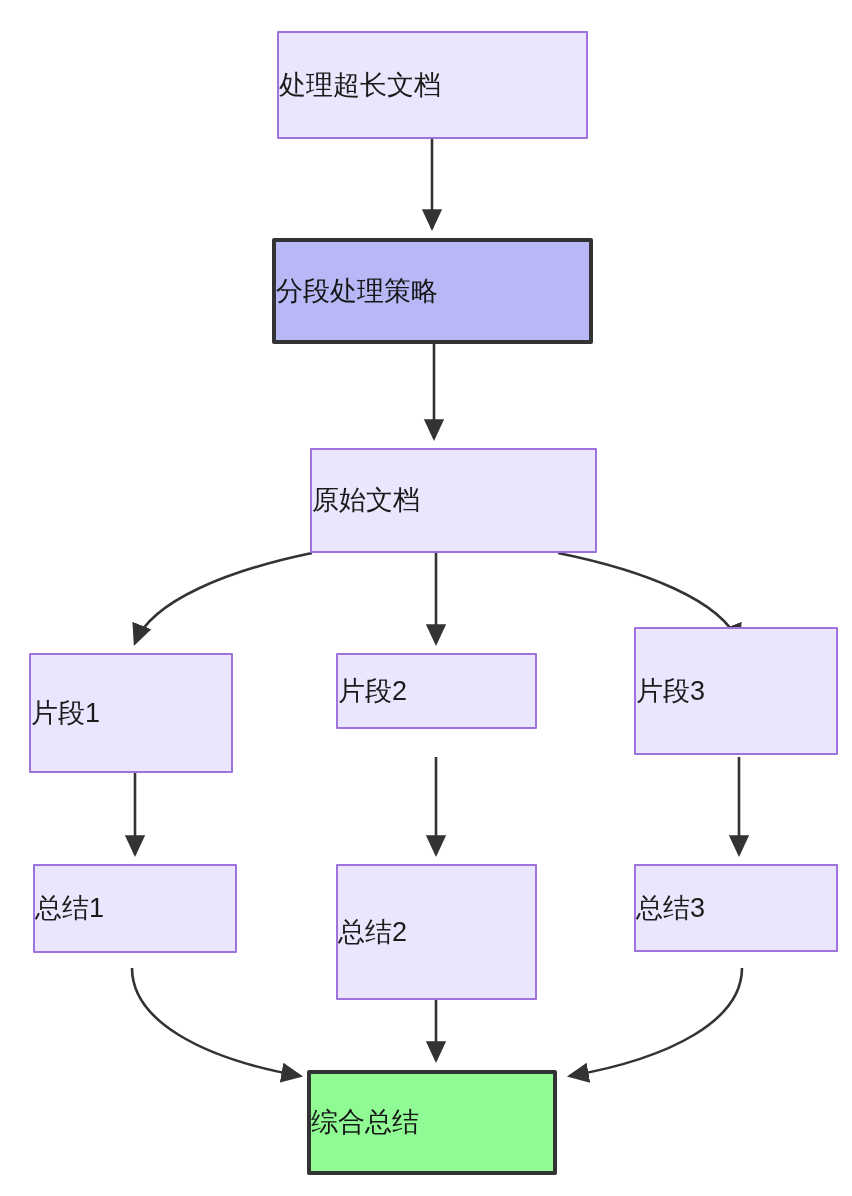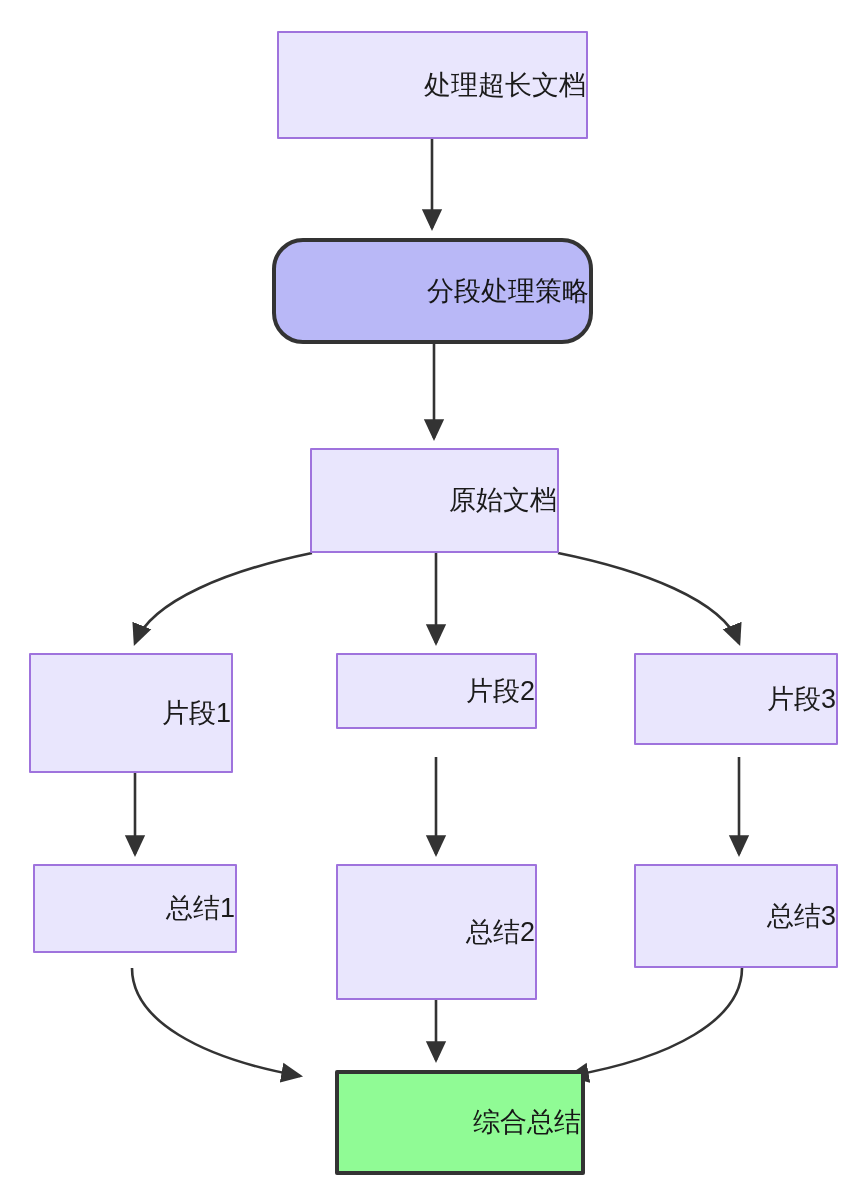--- a/index.html
+++ b/index.html
@@ -26,25 +26,24 @@
     top: 0;
     width: 852px;
     height: 1196px;
     pointer-events: none;
   }
   .node {
     position: absolute;
     box-sizing: border-box;
     display: flex;
     align-items: center;
-    justify-content: flex-end;
+    justify-content: flex-start;
     text-align: center;
     line-height: 1.2;
     white-space: nowrap;
-    padding-left: 13px;
   }
   .node-label {
     display: block;
     color: #111111;
   }
   
   .node.style-default {
     background: #e9e6fd;
     border: 2px solid #9f73dd;
     border-radius: 1px;
@@ -97,49 +96,49 @@
         <path d="M 132 968 C 132 1020 200 1058 300 1076" fill="none" stroke="#333333" stroke-width="2.6" stroke-linecap="butt" marker-end="url(#arrowhead)"></path>
         <path d="M 436 968 L 436 1060" fill="none" stroke="#333333" stroke-width="2.6" stroke-linecap="butt" marker-end="url(#arrowhead)"></path>
         <path d="M 742 968 C 742 1020 672 1058 570 1076" fill="none" stroke="#333333" stroke-width="2.6" stroke-linecap="butt" marker-end="url(#arrowhead)"></path>
       </g>
   </svg>
 
   <div class="node style-default" style="left:277px; top:31px; width:311px; height:108px;">
     <span class="node-label">处理超长文档</span>
   </div>
 
-  <div class="node style-strategy" style="left:272px; top:238px; width:321px; height:106px;border-radius:31px;">
+  <div class="node style-strategy" style="left:272px; top:238px; width:321px; height:106px;">
     <span class="node-label">分段处理策略</span>
   </div>
 
-  <div class="node style-default" style="left:310px; top:448px; width:249px; height:105px;">
+  <div class="node style-default" style="left:310px; top:448px; width:287px; height:105px;">
     <span class="node-label">原始文档</span>
   </div>
 
   <div class="node style-default" style="left:29px; top:653px; width:204px; height:120px;">
     <span class="node-label">片段1</span>
   </div>
 
   <div class="node style-default" style="left:336px; top:653px; width:201px; height:76px;">
     <span class="node-label">片段2</span>
   </div>
 
-  <div class="node style-default" style="left:634px; top:653px; width:204px; height:92px;">
+  <div class="node style-default" style="left:634px; top:627px; width:204px; height:128px;">
     <span class="node-label">片段3</span>
   </div>
 
   <div class="node style-default" style="left:33px; top:864px; width:204px; height:89px;">
     <span class="node-label">总结1</span>
   </div>
 
   <div class="node style-default" style="left:336px; top:864px; width:201px; height:136px;">
     <span class="node-label">总结2</span>
   </div>
 
-  <div class="node style-default" style="left:634px; top:864px; width:204px; height:104px;">
+  <div class="node style-default" style="left:634px; top:864px; width:204px; height:88px;">
     <span class="node-label">总结3</span>
   </div>
 
-  <div class="node style-result" style="left:307px; top:1070px; width:250px; height:105px;margin-left:28px;">
+  <div class="node style-result" style="left:307px; top:1070px; width:250px; height:105px;">
     <span class="node-label">综合总结</span>
   </div>
 
 </div>
 
 </body></html>

